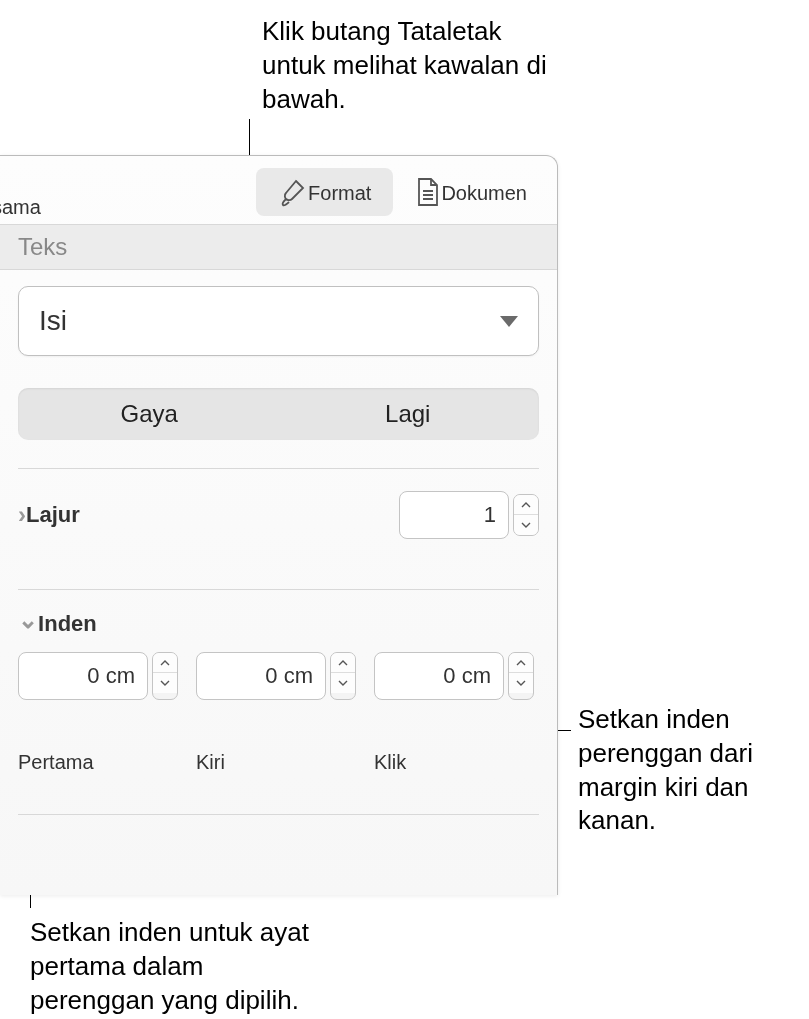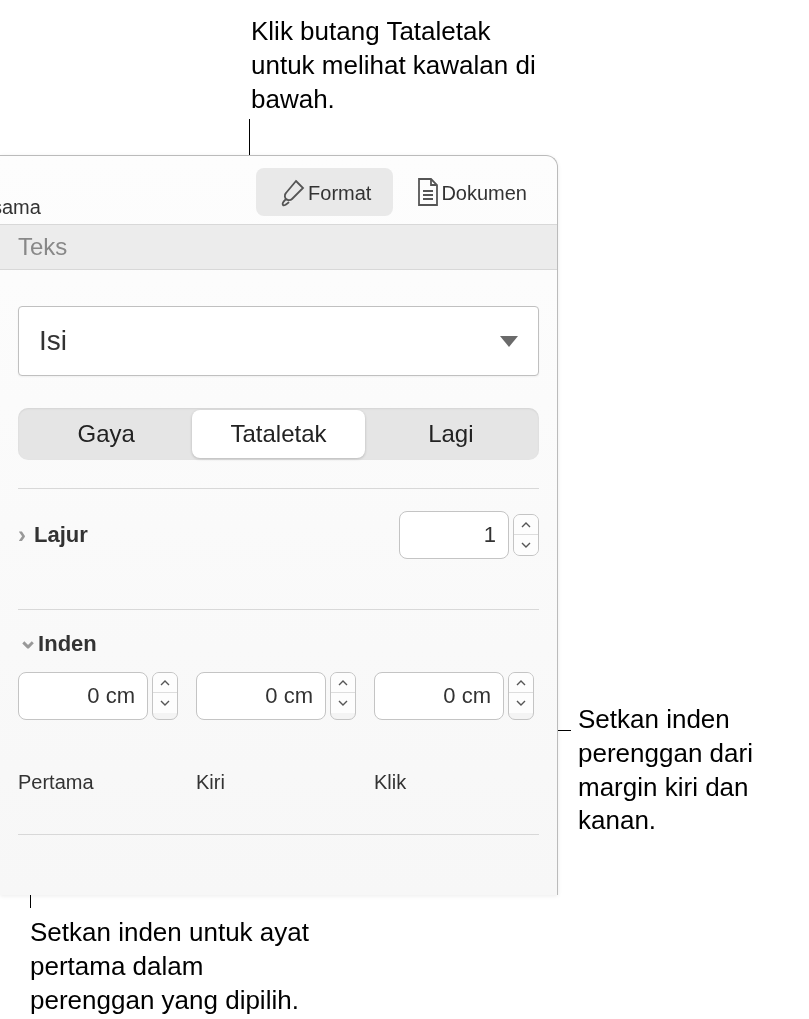--- a/index.html
+++ b/index.html
@@ -15,21 +15,21 @@
       position: relative;
     }
     .callout {
       position: absolute;
       font-size: 26px;
       line-height: 1.3;
       color: #000;
     }
     .callout-top {
       top: 15px;
-      left: 251px;
+      left: 262px;
       width: 300px;
     }
     .callout-line {
       position: absolute;
       background: #000;
     }
     .line-top-v {
       left: 249px;
       top: 119px;
       width: 1px;
@@ -128,29 +128,28 @@
       border-top: 1px solid #d8d8d8;
       border-bottom: 1px solid #d8d8d8;
     }
     .content {
       padding: 16px 18px 0 18px;
     }
     .style-dropdown {
       width: 100%;
       background: #fff;
       border: 1px solid #c0c0c0;
-      border-radius: 4px;
+      border-radius: 10px;
       padding: 18px 20px;
       font-size: 28px;
       color: #333;
       display: flex;
       justify-content: space-between;
       align-items: center;
       box-shadow: 0 1px 2px rgba(0,0,0,0.05);
-      margin-top: 20px;
     }
     .chevron-down {
       width: 0;
       height: 0;
       border-left: 9px solid transparent;
       border-right: 9px solid transparent;
       border-top: 11px solid #6a6a6a;
     }
     .segmented {
       display: flex;
@@ -183,21 +182,20 @@
       align-items: center;
       justify-content: space-between;
       padding: 22px 0;
     }
     .row-label {
       display: flex;
       align-items: center;
       font-size: 22px;
       font-weight: 600;
       color: #333;
-      gap: 8px;
     }
     .disclosure {
       display: inline-block;
       color: #888;
       font-size: 16px;
     }
     .chevron-right::before {
       content: "›";
       font-size: 24px;
       color: #999;
@@ -330,21 +328,20 @@
   <div class="section-header">Teks</div>
 
   <div class="content">
     <div class="style-dropdown">
       <span>Isi</span>
       <span class="chevron-down"></span>
     </div>
 
     <div class="segmented">
       <div class="segment">Gaya</div>
-      <div class="segment active">Tataletak</div>
       <div class="segment">Lagi</div>
     </div>
 
     <div class="divider"></div>
 
     <div class="row">
       <div class="row-label">
         <span class="disclosure chevron-right"></span>
         <span>Lajur</span>
       </div>

